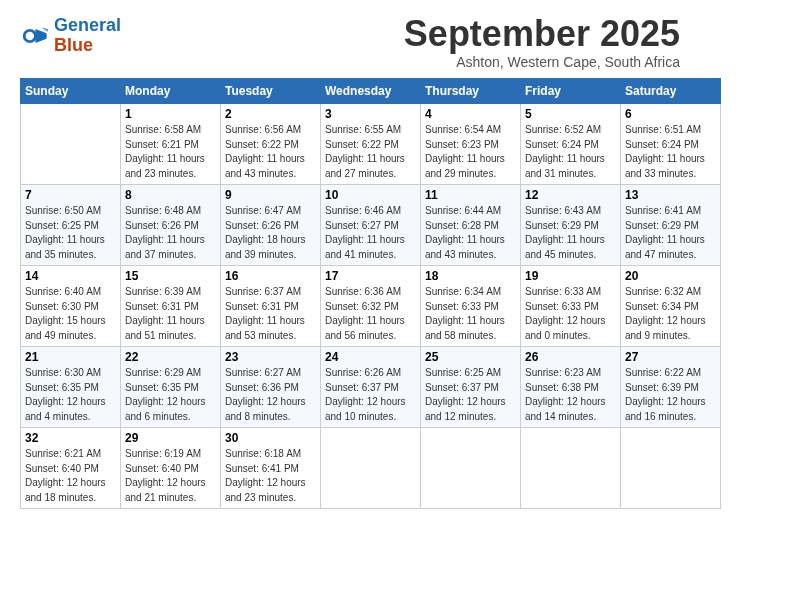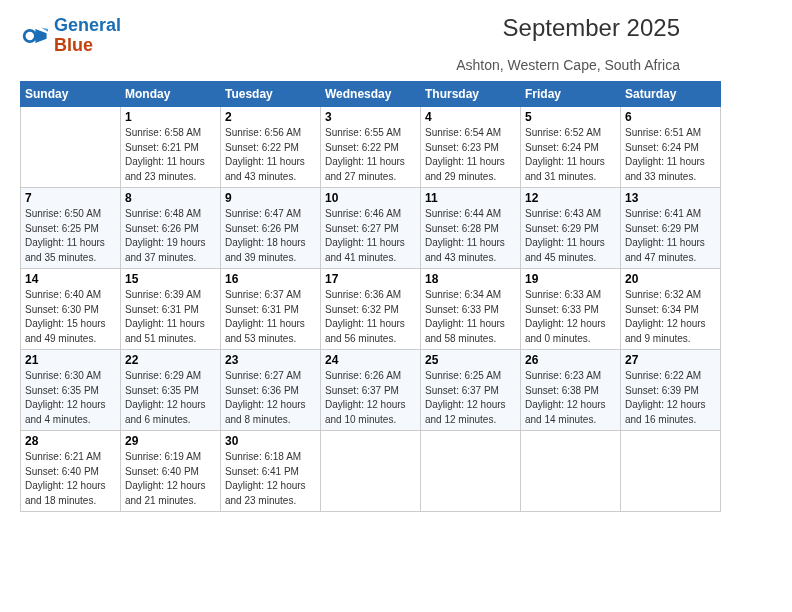--- a/index.html
+++ b/index.html
@@ -35,29 +35,29 @@
       color: #1a6eb5;
     }
     .logo-icon {
       width: 28px;
       height: 28px;
     }
     .title-block {
       text-align: right;
     }
     .calendar-title {
-      font-size: 24px;
-      font-weight: normal;
+      font-size: 36px;
+      font-weight: bold;
       color: #333;
       line-height: 1;
     }
     .calendar-subtitle {
       font-size: 14px;
       color: #555;
-      margin-top: 17px;
+      margin-top: 2px;
     }
     table {
       width: 100%;
       border-collapse: collapse;
       font-size: 10.5px;
     }
     thead tr th {
       background-color: #2a6db5;
       color: #fff;
       padding: 5px 4px;
@@ -188,21 +188,21 @@
             <span>Sunrise: 6:50 AM</span><br>
             <span>Sunset: 6:25 PM</span><br>
             <span>Daylight: 11 hours and 35 minutes.</span>
           </div>
         </td>
           <td>
           <span class="day-num">8</span>
           <div class="day-info">
             <span>Sunrise: 6:48 AM</span><br>
             <span>Sunset: 6:26 PM</span><br>
-            <span>Daylight: 19 hours and 37 minutes.</span>
+            <span>Daylight: 11 hours and 37 minutes.</span>
           </div>
         </td>
           <td>
           <span class="day-num">9</span>
           <div class="day-info">
             <span>Sunrise: 6:47 AM</span><br>
             <span>Sunset: 6:26 PM</span><br>
             <span>Daylight: 18 hours and 39 minutes.</span>
           </div>
         </td>
@@ -350,21 +350,21 @@
           <span class="day-num">27</span>
           <div class="day-info">
             <span>Sunrise: 6:22 AM</span><br>
             <span>Sunset: 6:39 PM</span><br>
             <span>Daylight: 12 hours and 16 minutes.</span>
           </div>
         </td>
         </tr>
         <tr>
           <td>
-          <span class="day-num">28</span>
+          <span class="day-num">32</span>
           <div class="day-info">
             <span>Sunrise: 6:21 AM</span><br>
             <span>Sunset: 6:40 PM</span><br>
             <span>Daylight: 12 hours and 18 minutes.</span>
           </div>
         </td>
           <td>
           <span class="day-num">29</span>
           <div class="day-info">
             <span>Sunrise: 6:19 AM</span><br>

